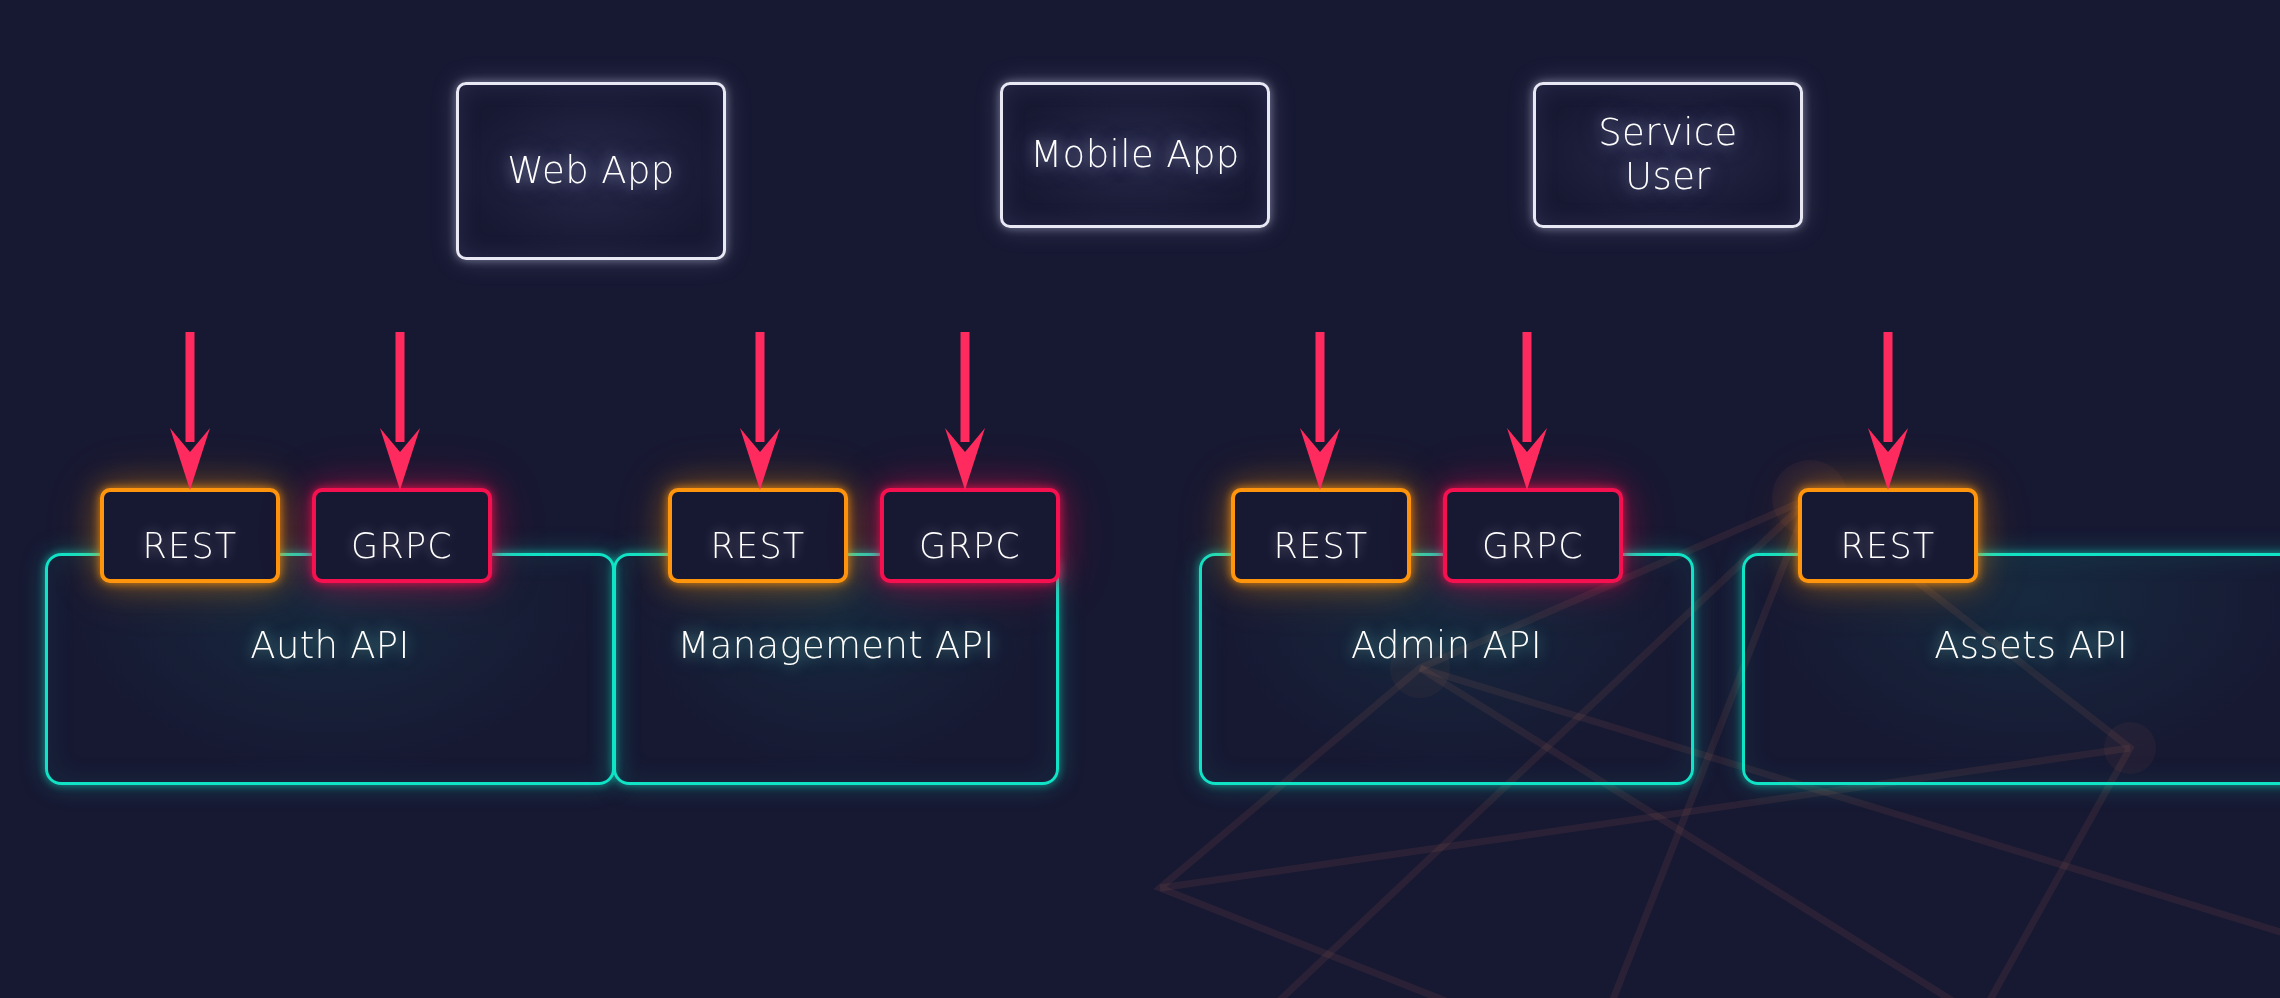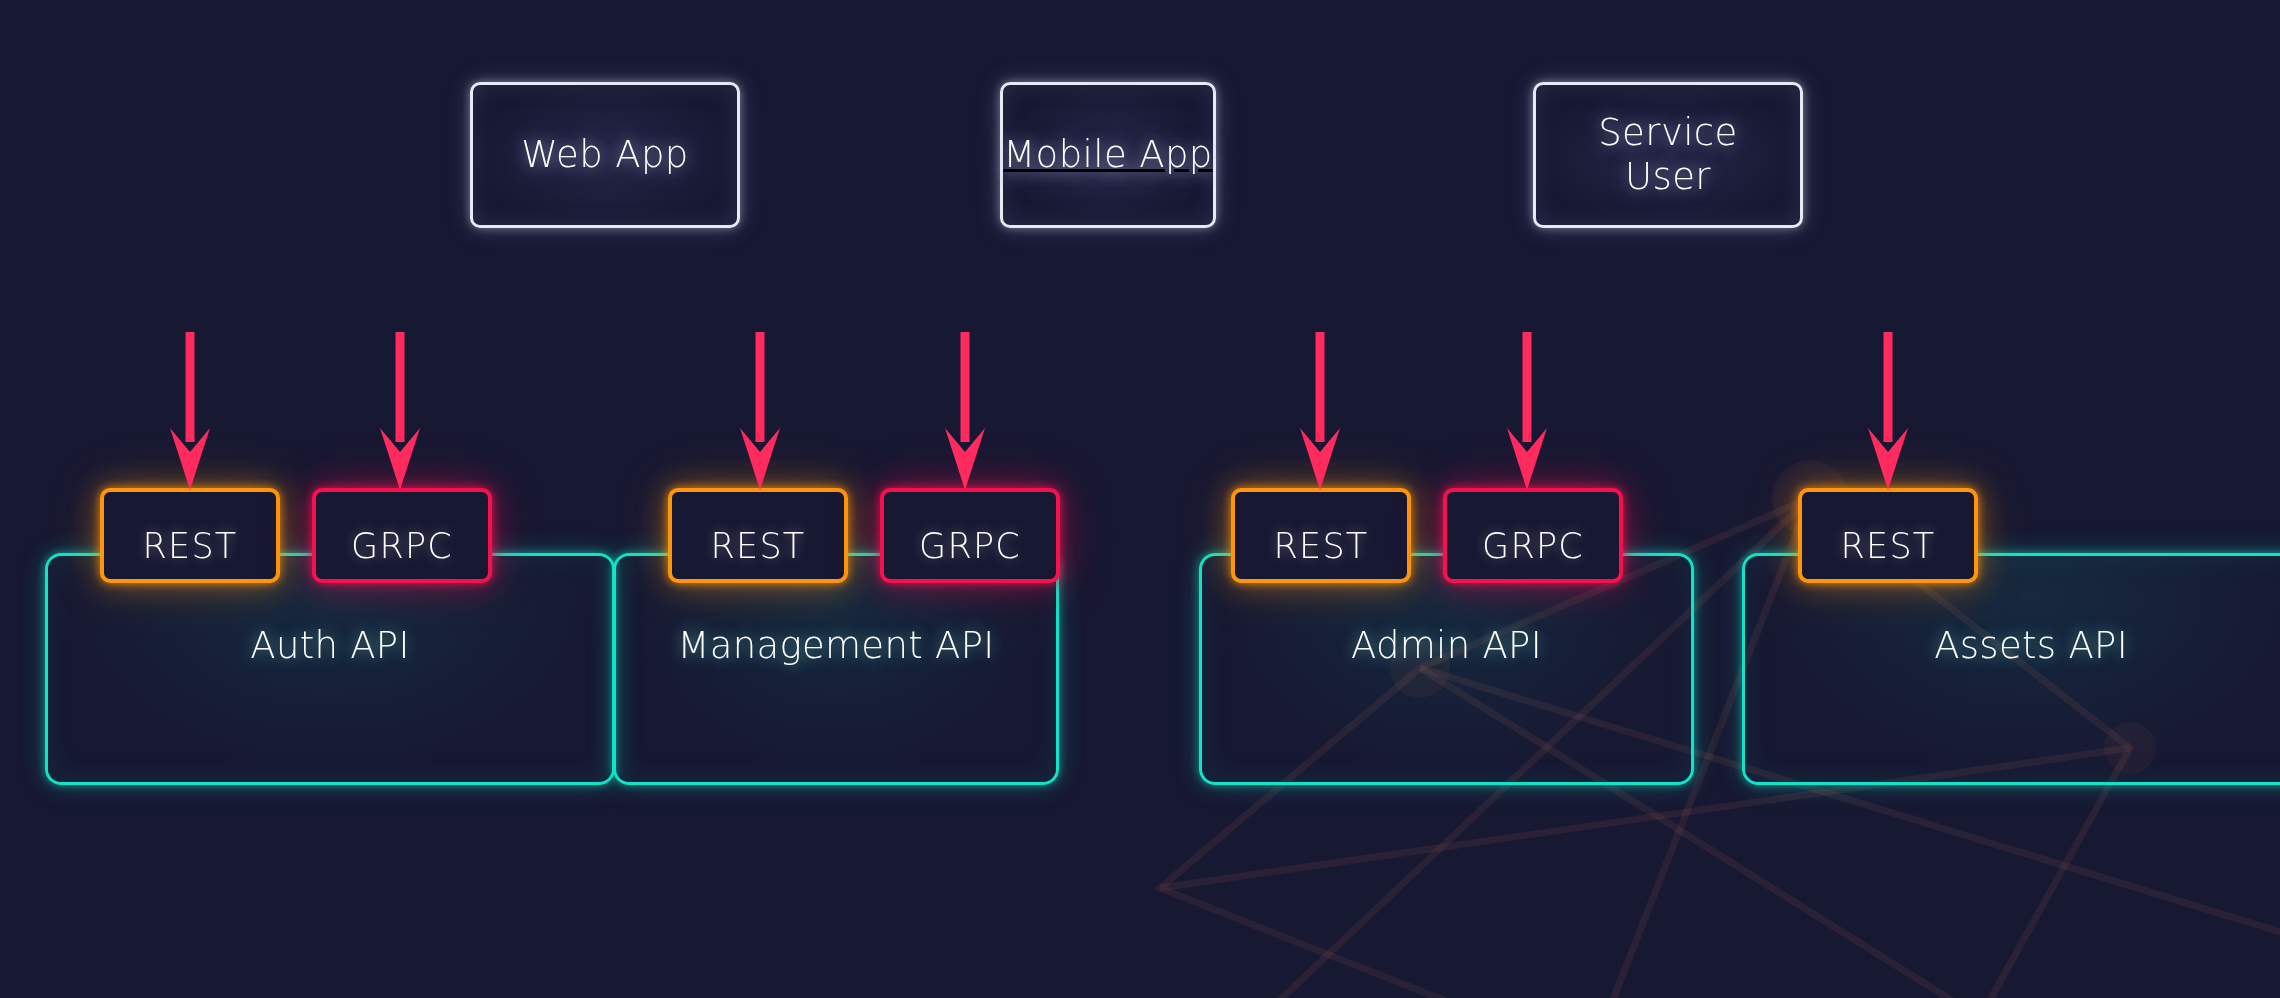--- a/index.html
+++ b/index.html
@@ -139,24 +139,24 @@
       <g fill="#e8845c" fill-opacity="0.10">
         <circle cx="690" cy="80" r="38"></circle>
         <circle cx="300" cy="250" r="30"></circle>
         <circle cx="1010" cy="330" r="26"></circle>
         <circle cx="470" cy="640" r="34"></circle>
       </g>
     </svg>
   </div>
 
   <div id="clients-layer">
-      <div class="client-box" style="left: 470px; top: 82px; width: 270px; height: 146px;">
+      <div class="client-box" style="left: 456px; top: 82px; width: 270px; height: 178px;">
         <div class="client-label">Web App</div>
       </div>
-      <div class="client-box" style="left: 1000px; top: 82px; width: 216px; height: 146px; text-decoration: underline;">
+      <div class="client-box" style="left: 1000px; top: 82px; width: 270px; height: 146px;">
         <div class="client-label">Mobile App</div>
       </div>
       <div class="client-box" style="left: 1533px; top: 82px; width: 270px; height: 146px;">
         <div class="client-label">Service
 User</div>
       </div>
     </div>
 
   <div id="api-layer">
       <div class="api-group" style="left: 45px; top: 553px; width: 570px; height: 232px;">

